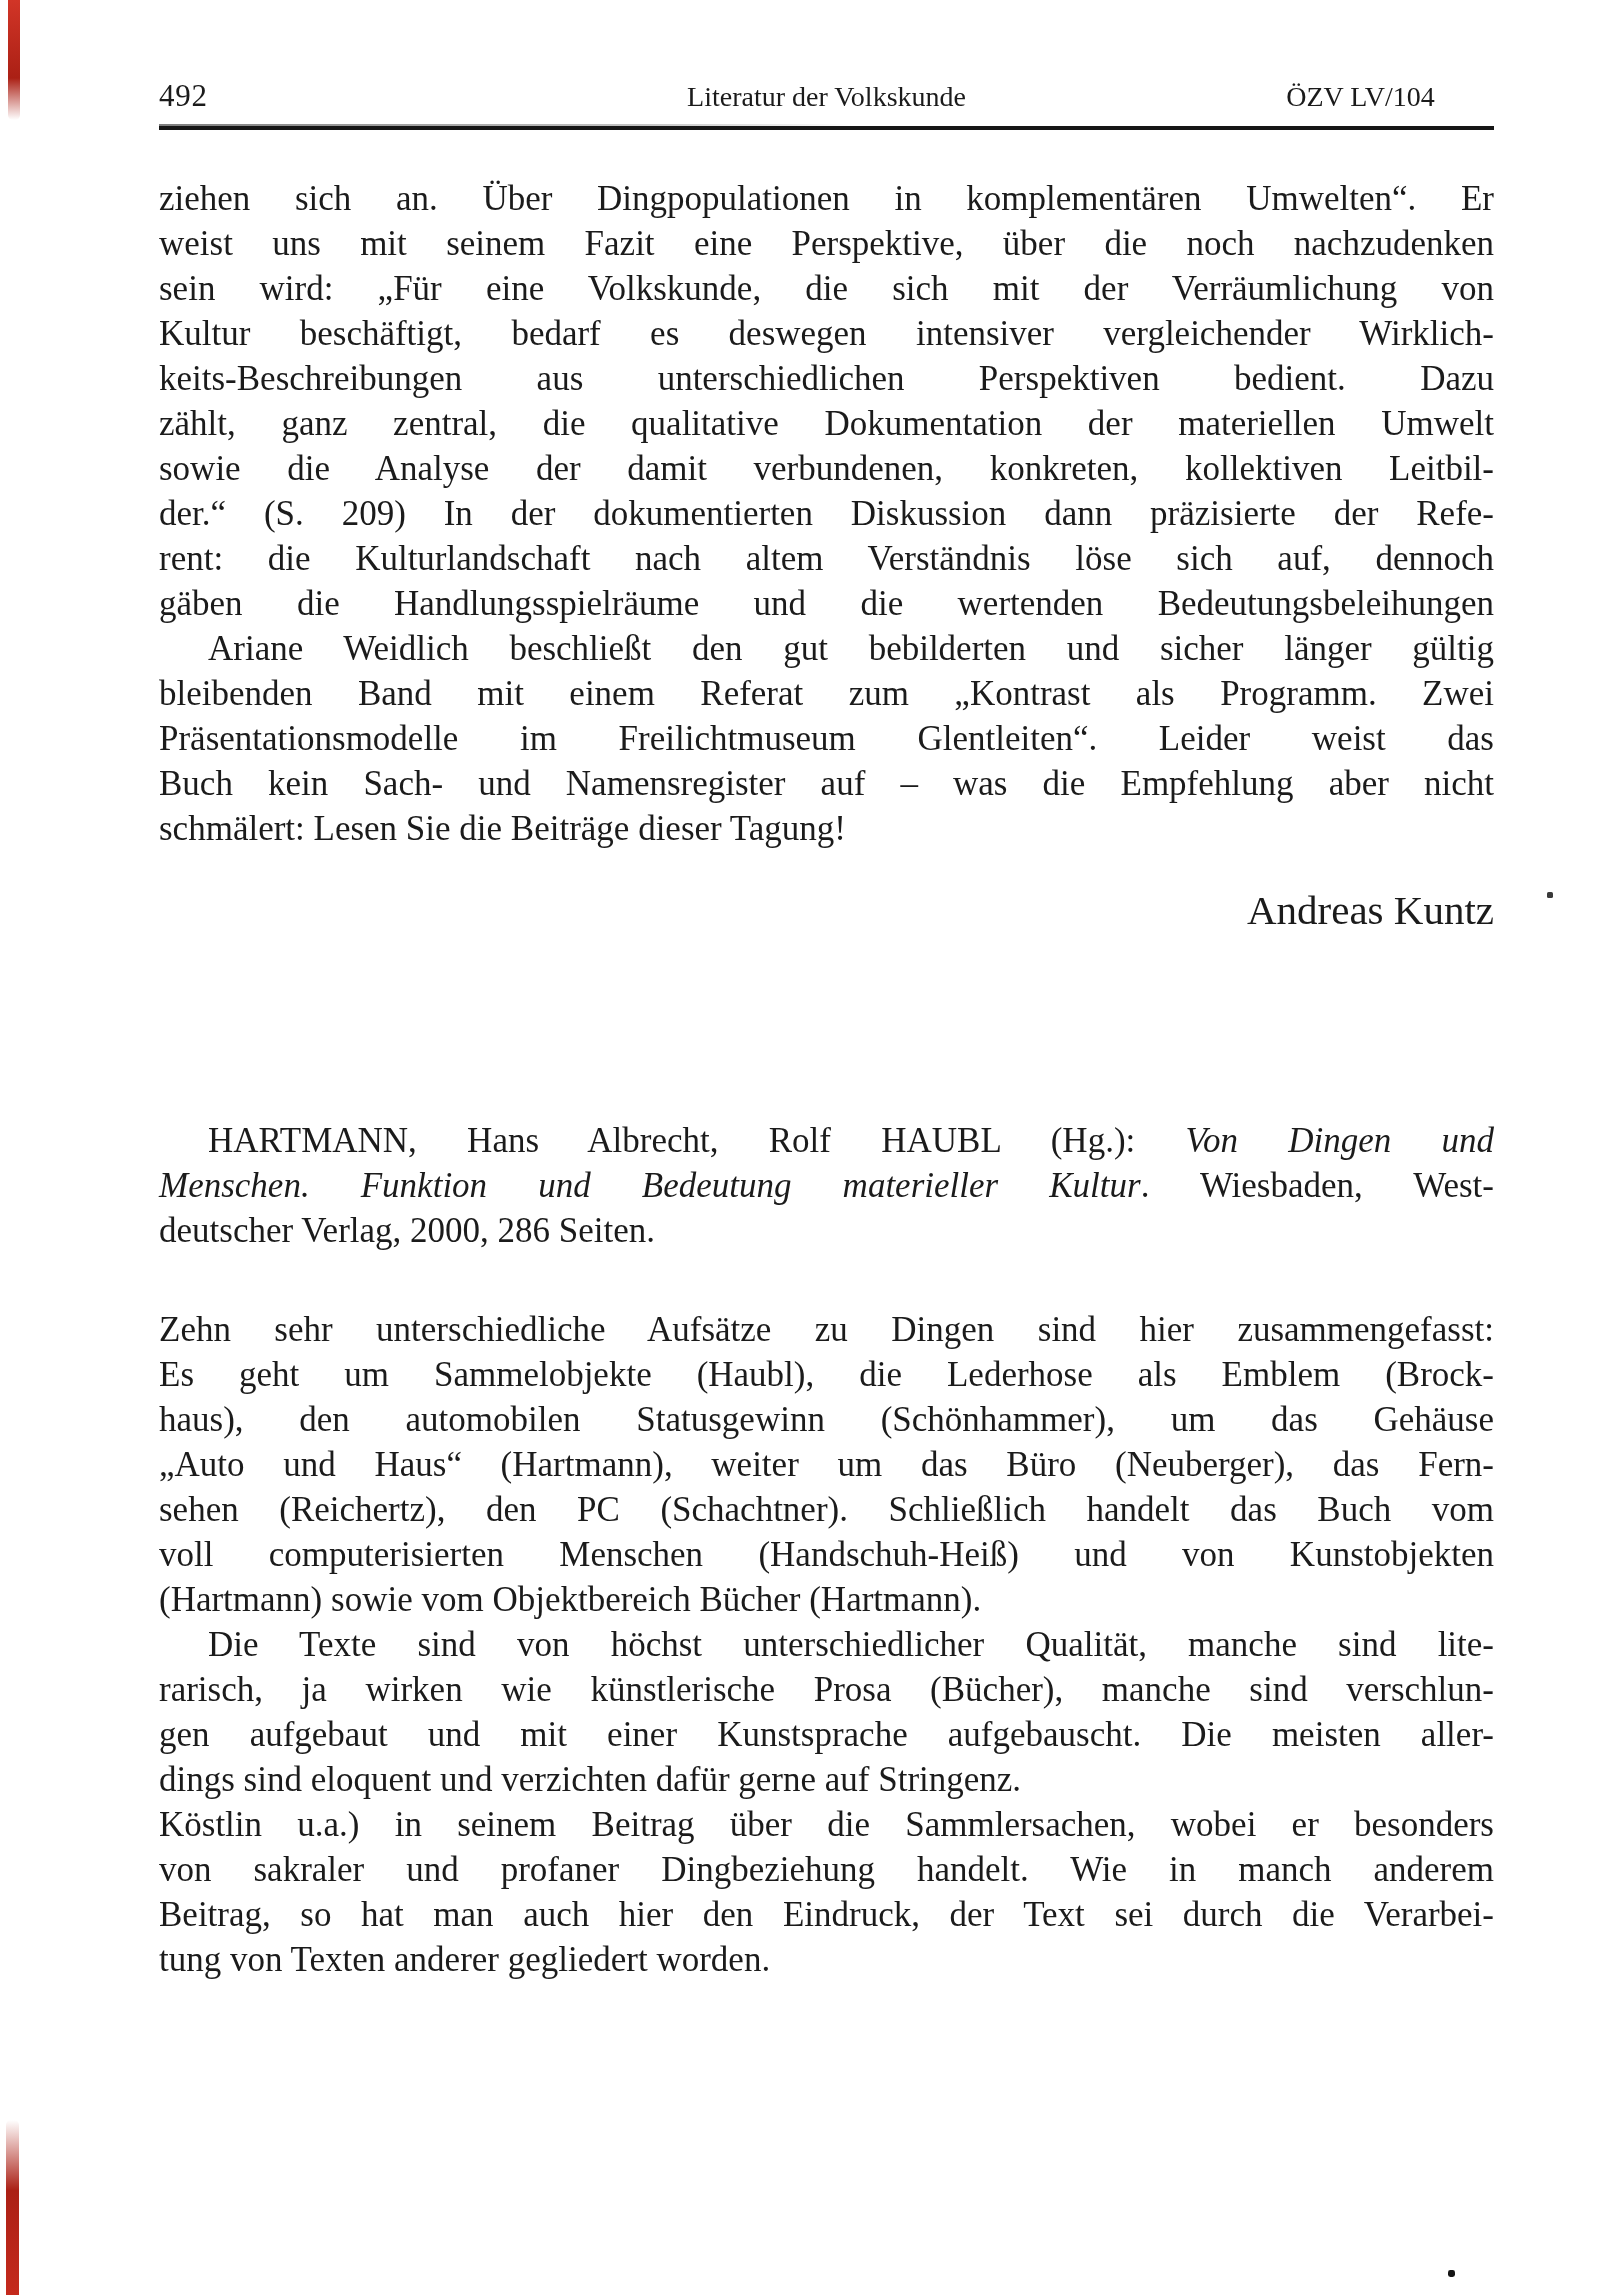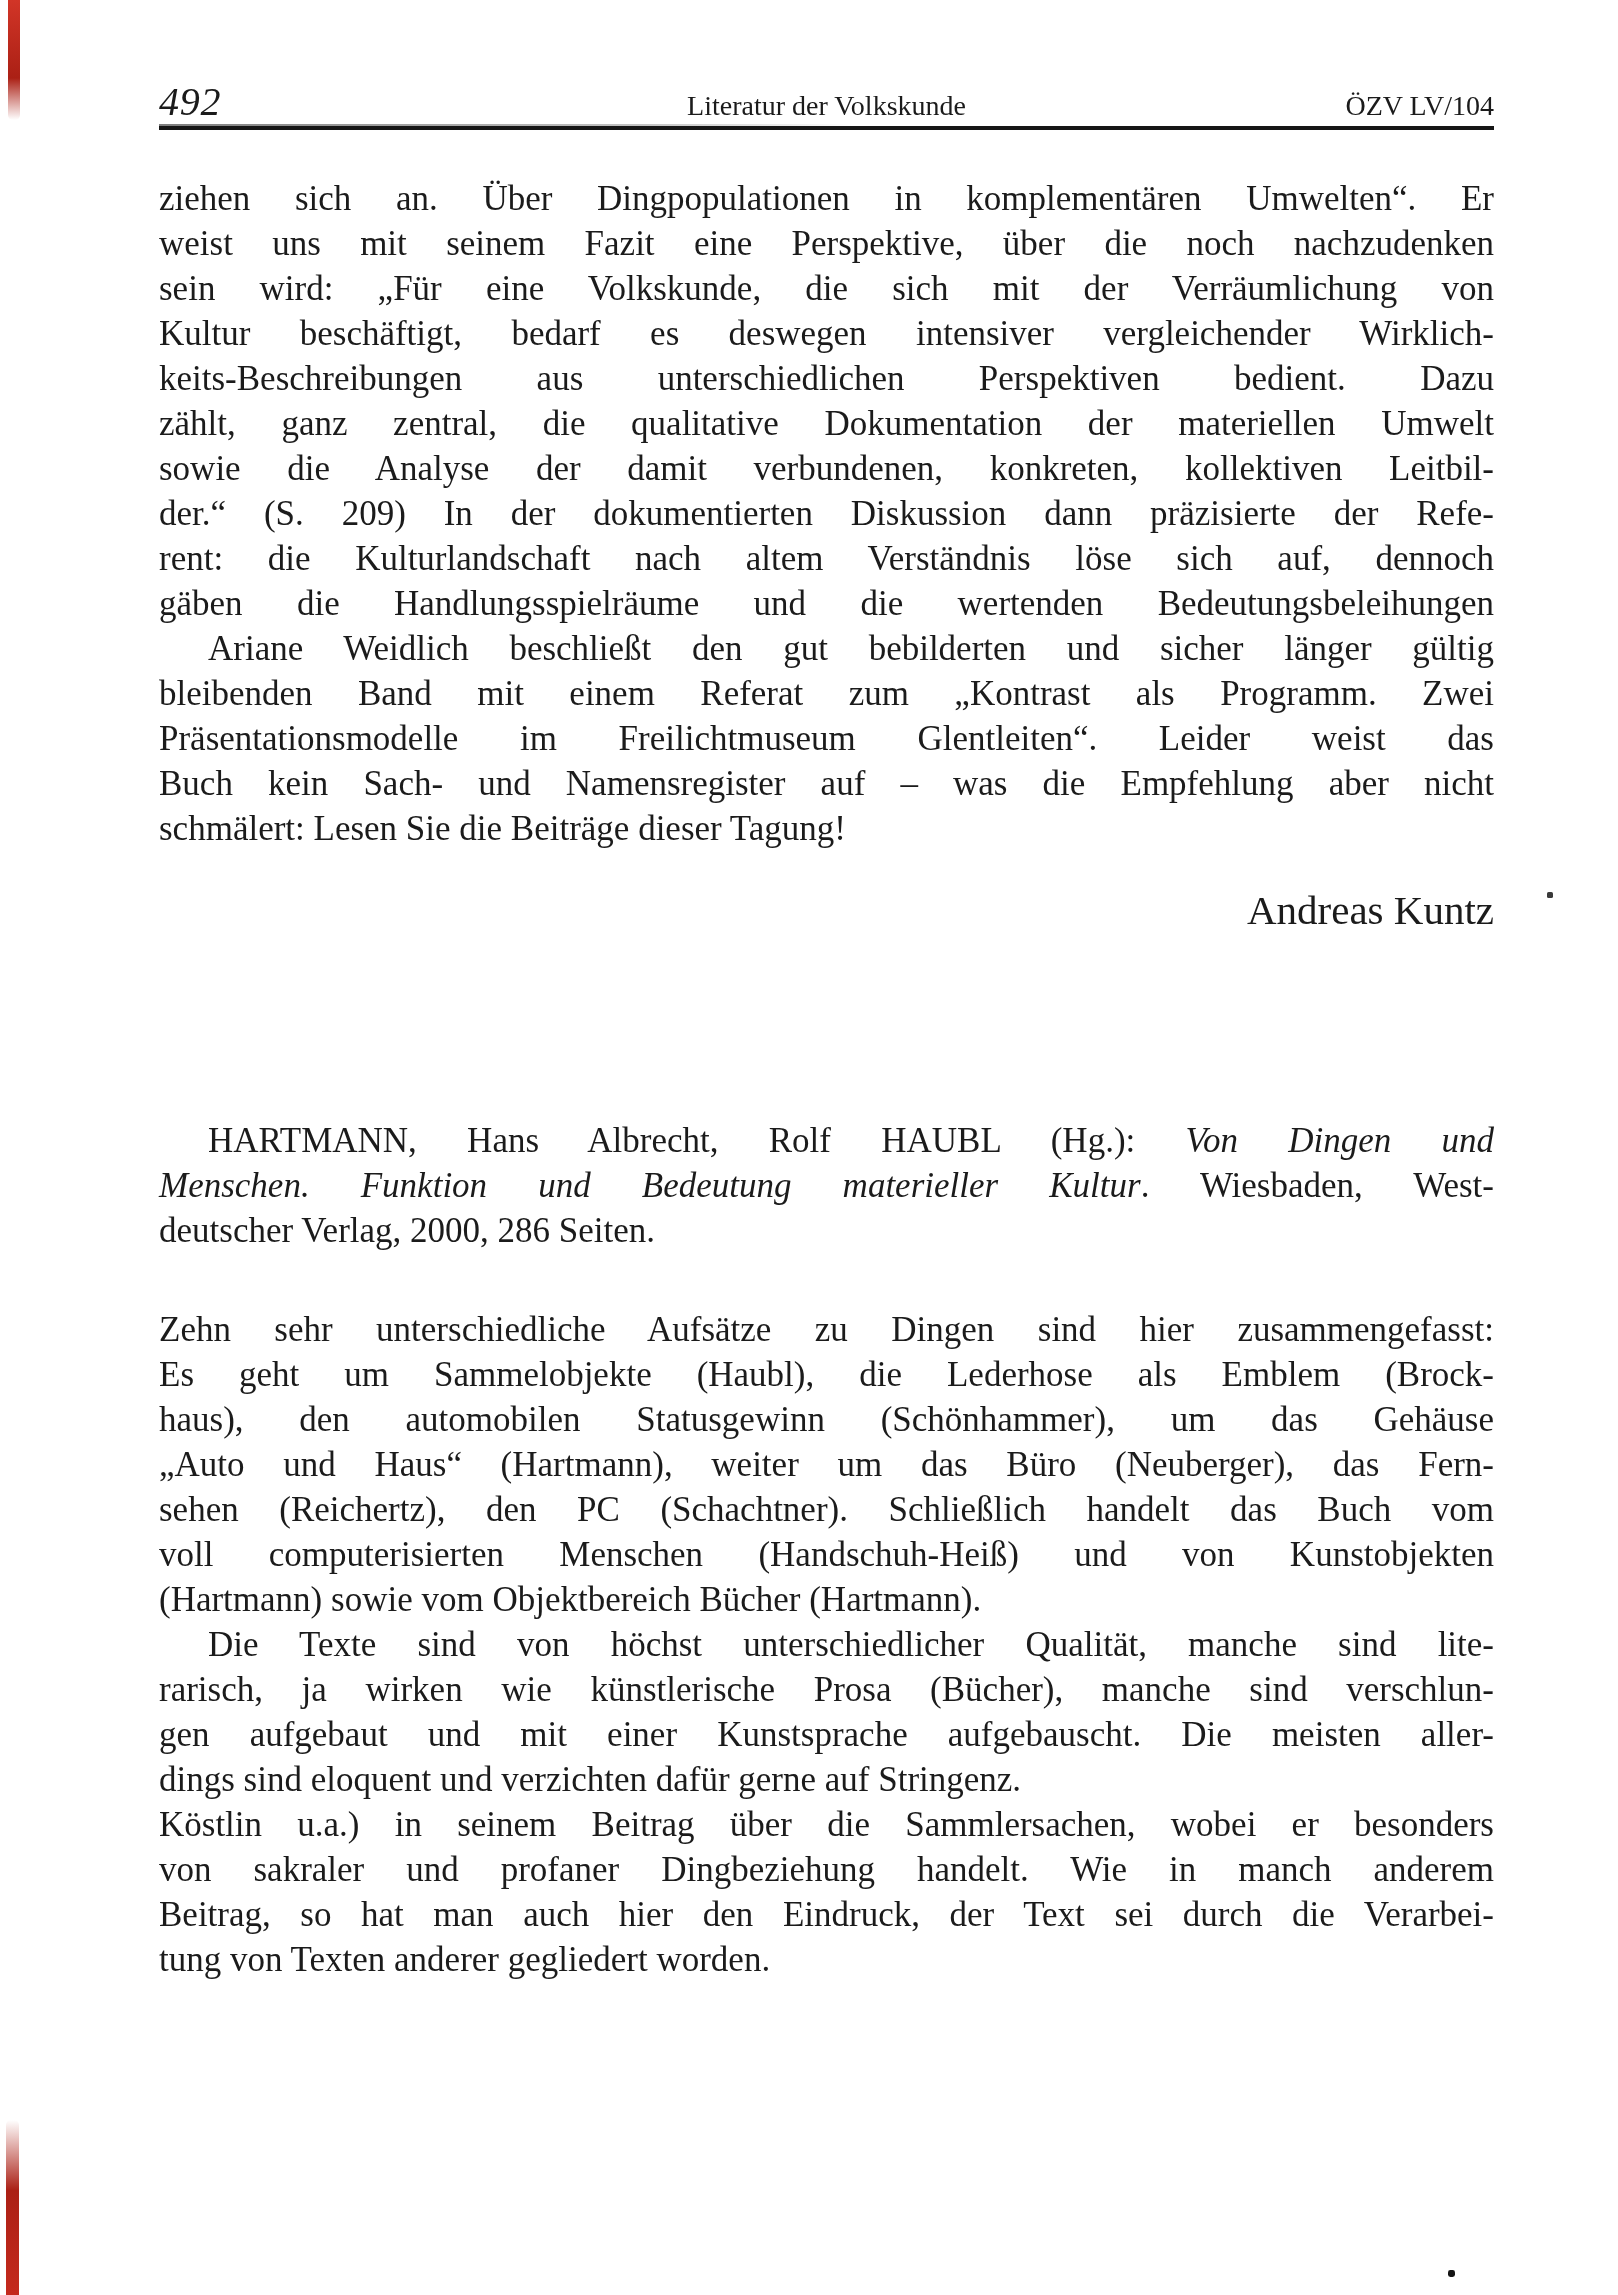--- a/index.html
+++ b/index.html
@@ -9,23 +9,23 @@
     background:#ffffff;
     font-family:"Liberation Serif","DejaVu Serif",serif;
     color:#1b1b1b;
     overflow:hidden;
   }
   
   .header{
     position:absolute;left:159px;top:78px;width:1335px;
     display:flex;align-items:baseline;
   }
-  .page-number{font-size:40px;letter-spacing:0.8px;width:267px;font-style:italic;}
+  .page-number{font-size:31px;letter-spacing:0.8px;width:267px;}
   .running-title{font-size:28px;flex:1;text-align:center;}
-  .issue-ref{font-size:28px;width:267px;text-align:right;}
+  .issue-ref{font-size:28px;width:267px;text-align:center;}
   .header-rule{
     position:absolute;left:159px;top:126px;width:1335px;height:4px;
     background:#161616;
   }
   .header-rule::before{
     content:"";position:absolute;left:0;top:-2.4px;width:52%;height:3.2px;
     background:linear-gradient(to right,rgba(20,20,20,.55),rgba(20,20,20,.25) 70%,rgba(20,20,20,0));
   }
   
   .textblock{

